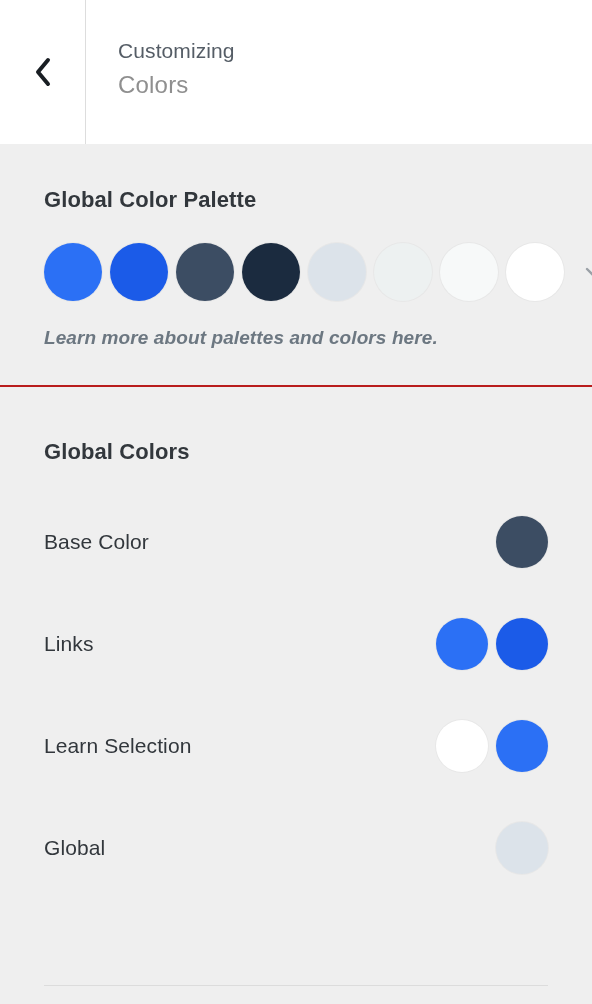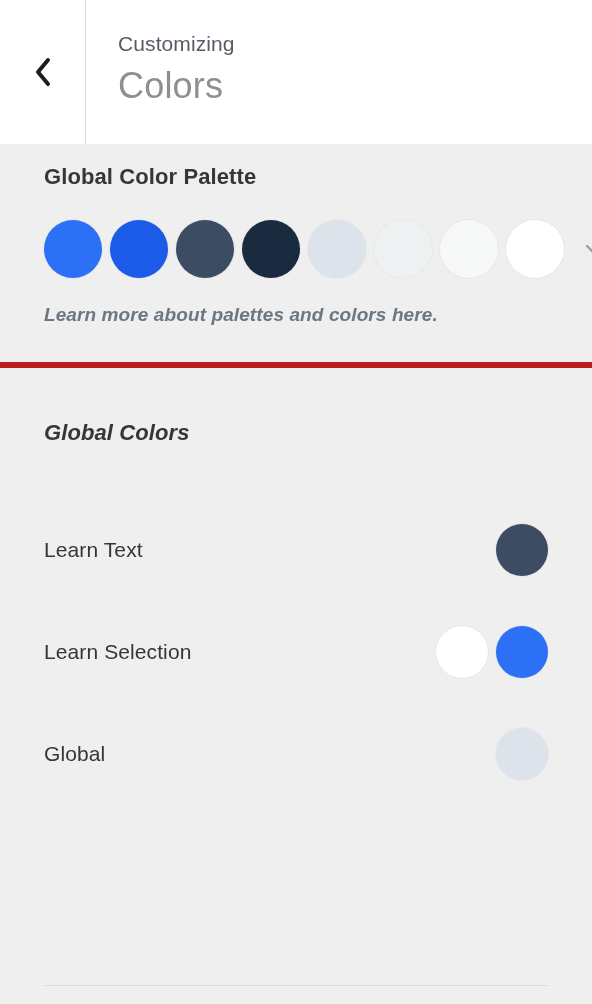--- a/index.html
+++ b/index.html
@@ -58,57 +58,56 @@
     box-sizing: border-box;
   }
   .header-eyebrow {
     font-size: 21px;
     color: #555d66;
     letter-spacing: 0.1px;
     line-height: 1.25;
     margin-bottom: 6px;
   }
   .header-title {
-    font-size: 36px;
+    font-size: 24px;
     color: #8f8f8f;
     font-weight: 400;
     line-height: 1.2;
     letter-spacing: 0.2px;
   }
 
   
   .section {
     padding: 0 44px;
     box-sizing: border-box;
     background: #efefef;
   }
   .section-palette {
-    padding-top: 20px;
+    padding-top: 43px;
     padding-bottom: 36px;
-    border-bottom: 6px solid #b91c1c;
+    border-bottom: 2px solid #b91c1c;
   }
   .section-globals {
     padding-top: 52px;
     flex: 1 1 auto;
     position: relative;
   }
 
   .section-heading {
     font-size: 22px;
     font-weight: 700;
     color: #32373c;
     letter-spacing: 0.1px;
     margin: 0;
   }
   .palette-heading {
     margin-bottom: 30px;
   }
   .globals-heading {
-    margin-bottom: 75px;
-    font-style: italic;
+    margin-bottom: 48px;
   }
 
   
   .palette-row {
     display: flex;
     align-items: center;
     margin-bottom: 26px;
   }
   .swatch {
     width: 58px;
@@ -217,26 +216,33 @@
       </div>
     </div>
 
     <p class="palette-note">Learn more about palettes and colors here.</p>
   </div>
 
   <div class="section section-globals">
     <h2 class="section-heading globals-heading">Global Colors</h2>
 
     <div class="color-row">
-      <span class="color-row-label">Learn Text</span>
+      <span class="color-row-label">Base Color</span>
       <span class="color-row-swatches">
         <span class="row-swatch" style="background: rgb(60, 77, 99);"></span>
       </span>
     </div>
 
+    <div class="color-row">
+      <span class="color-row-label">Links</span>
+      <span class="color-row-swatches">
+        <span class="row-swatch" style="background: rgb(43, 112, 245);"></span>
+        <span class="row-swatch" style="background: rgb(27, 91, 232);"></span>
+      </span>
+    </div>
 
     <div class="color-row">
       <span class="color-row-label">Learn Selection</span>
       <span class="color-row-swatches">
         <span class="row-swatch" style="background: rgb(255, 255, 255);"></span>
         <span class="row-swatch" style="background: rgb(43, 112, 245);"></span>
       </span>
     </div>
 
     <div class="color-row">

